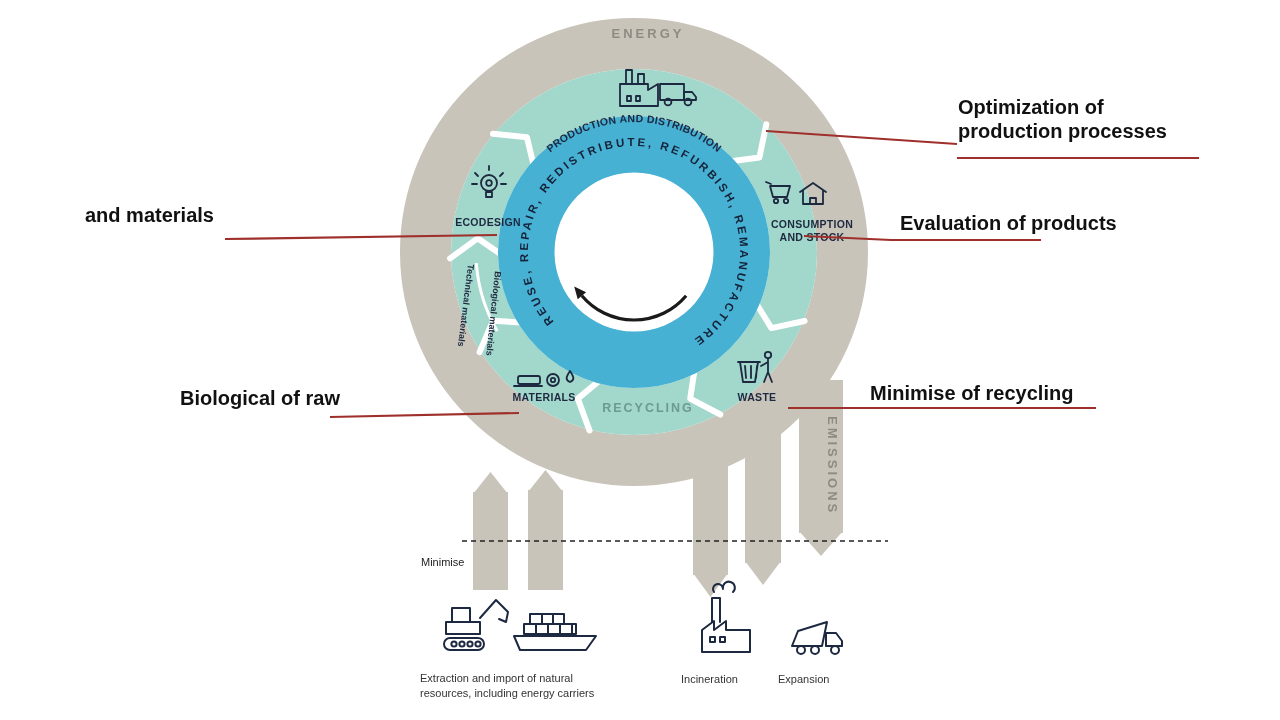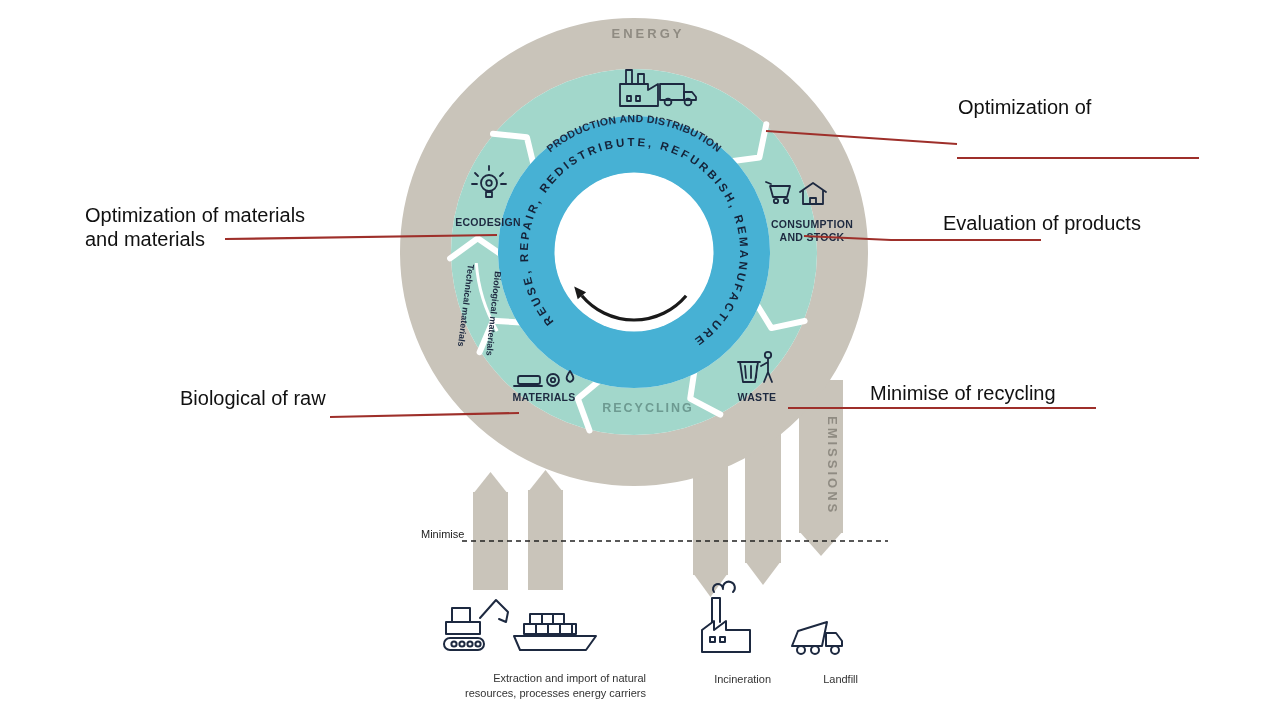--- a/index.html
+++ b/index.html
@@ -1,21 +1,21 @@
 <!DOCTYPE html>
 <html><head>
 <meta charset="utf-8">
 <style>
   html,body{margin:0;padding:0;background:#fff;}
   #canvas{position:relative;width:1280px;height:720px;background:#fff;overflow:hidden;
           font-family:"Liberation Sans",sans-serif;}
   svg{position:absolute;left:0;top:0;font-family:"Liberation Sans",sans-serif;}
-  .ann{position:absolute;font-weight:400;font-size:20px;color:#111;line-height:1.22;}
-  .caption{position:absolute;font-size:11px;color:#333;text-align:right;line-height:1.35;}
-  .minimise{position:absolute;font-size:11px;color:#222;}
+  .ann{position:absolute;font-weight:700;font-size:20px;color:#111;line-height:1.22;}
+  .caption{position:absolute;font-size:11px;color:#333;text-align:left;line-height:1.35;}
+  .minimise{position:absolute;font-size:11px;color:#222;margin-top:28px;}
   .seg{font-size:10.5px;font-weight:700;fill:#1d2940;letter-spacing:.3px;}
   .ring-label{font-size:13px;fill:#8f8b82;letter-spacing:3px;font-weight:600;}
   .arc-text{font-size:11.5px;font-weight:700;fill:#152238;letter-spacing:2.8px;}
   .flow{font-size:9px;font-weight:700;fill:#1d2940;}
   .recy{font-size:12.5px;fill:#6d9a91;letter-spacing:2px;font-weight:600;}
   .icon{stroke:#1d2940;stroke-width:1.8;fill:none;stroke-linecap:round;stroke-linejoin:round;}
   .bicon{stroke:#1d2940;stroke-width:2;fill:none;stroke-linecap:round;stroke-linejoin:round;}
   .redline{stroke:#9e2f2a;stroke-width:2.2;fill:none;}
   .divider{stroke:#fff;stroke-width:6;fill:none;stroke-linecap:round;stroke-linejoin:round;}
 </style>
@@ -169,36 +169,36 @@
     <path d="M792 646 L822 646 L827 622 L798 631 z"></path>
     <path d="M826 646 v-13 h10 l6 8 v5 z"></path>
     <circle cx="801" cy="650" r="4"></circle>
         <circle cx="815" cy="650" r="4"></circle>
         <circle cx="835" cy="650" r="4"></circle>
   </g>
 </svg>
 
 <div class="ann" style="left:958px;top:95px;width:280px">
   <div>Optimization of</div>
-</div>
-<div class="ann" style="left:943px;top:211px;width:260px">
+  <div>production processes</div>
+</div>
+<div class="ann" style="left:900px;top:211px;width:260px">
   <div>Evaluation of products</div>
 </div>
 <div class="ann" style="left:870px;top:381px;width:260px">
   <div>Minimise of recycling</div>
 </div>
 <div class="ann" style="left:85px;top:203px;width:300px">
-  <div>Optimization of materials</div>
   <div>and materials</div>
 </div>
 <div class="ann" style="left:180px;top:386px;width:240px">
   <div>Biological of raw</div>
 </div>
 
 <div class="minimise" style="left:421px;top:528px">Minimise</div>
 <div class="caption" style="left:420px;top:671px;width:226px">
   <div>Extraction and import of natural</div>
-  <div>resources, processes energy carriers</div>
+  <div>resources, including energy carriers</div>
 </div>
 <div class="caption" style="left:681px;top:672px;width:90px">Incineration</div>
-<div class="caption" style="left:778px;top:672px;width:80px">Landfill</div>
+<div class="caption" style="left:778px;top:672px;width:80px">Expansion</div>
 
 </div>
 
 </body></html>

